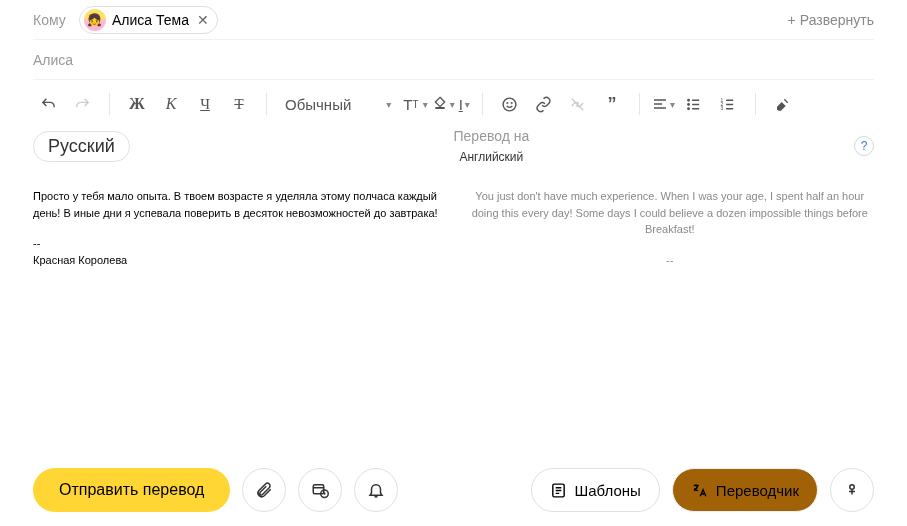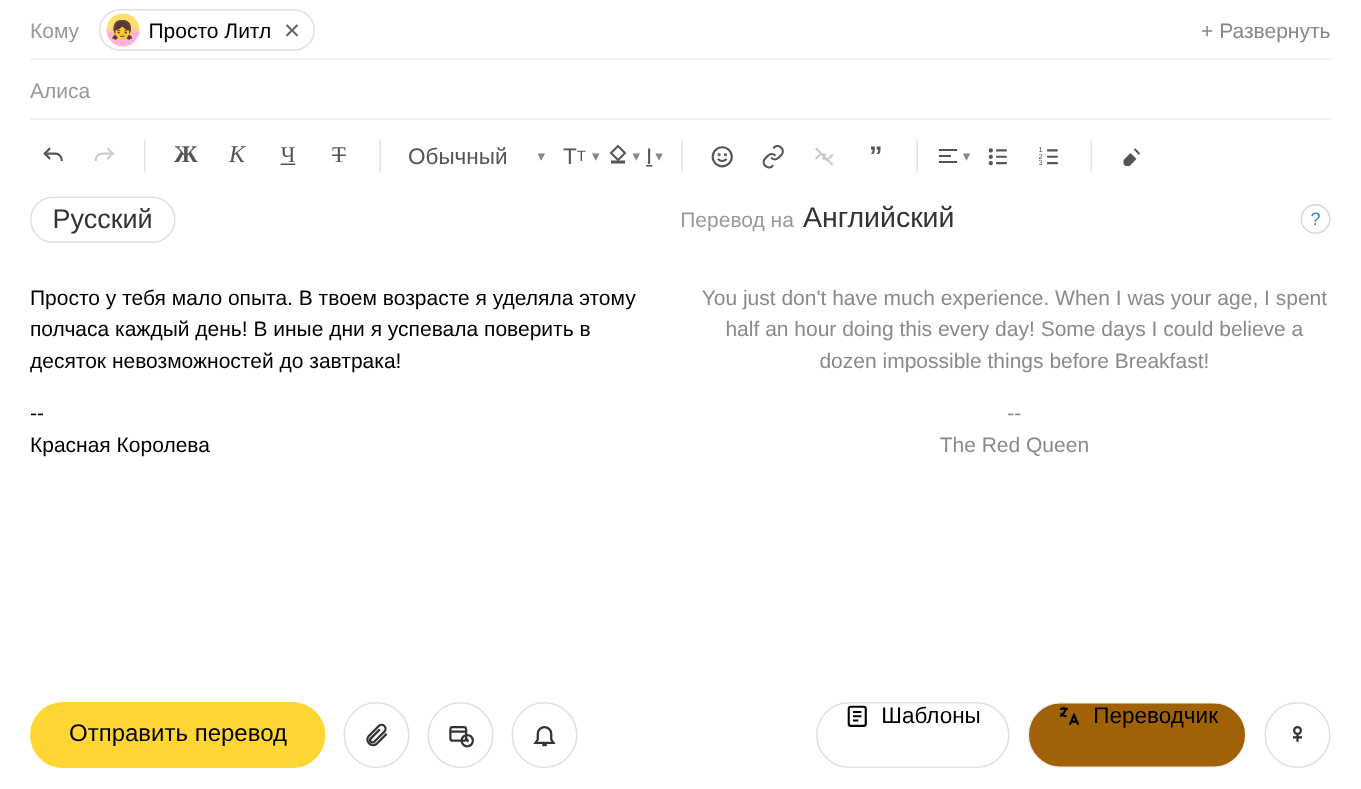--- a/index.html
+++ b/index.html
@@ -9,21 +9,21 @@
     width: 907px;
     height: 526px;
     overflow: hidden;
     color: #000;
     font-size: 14px;
   }
   .compose {
     display: flex;
     flex-direction: column;
     height: 100%;
-    padding: 0 20px;
+    padding: 0 33px;
   }
   
   .field-row {
     display: flex;
     align-items: center;
     min-height: 40px;
     border-bottom: 1px solid #f0f0f0;
   }
   .field-label {
     color: #999;
@@ -86,21 +86,21 @@
     width: 1px; height: 22px;
     background: #e5e5e5;
     margin: 0 8px;
     flex-shrink: 0;
   }
   .bold { font-weight: 700; font-family: Georgia, serif; font-size: 16px; }
   .italic { font-style: italic; font-family: Georgia, serif; font-size: 16px; }
   .style-select {
     display: inline-flex; align-items: center;
     color: #555; font-size: 15px;
-    gap: 20px;
+    gap: 35px;
     padding: 0 6px;
     cursor: pointer;
   }
   .caret { font-size: 10px; color: #888; }
   .tb-compound { display: inline-flex; align-items: center; gap: 2px; }
   
   .lang-bar {
     display: flex;
     align-items: center;
     position: relative;
@@ -113,23 +113,24 @@
     font-size: 18px;
     color: #333;
     cursor: pointer;
   }
   .lang-right {
     position: absolute;
     left: 50%;
     display: flex;
     align-items: center;
     gap: 6px;
+    flex-direction: column;
   }
   .lang-prefix { color: #999; font-size: 14px; }
-  .lang-strong { color: #333; font-size: 19px; font-weight: 500; }
+  .lang-strong { color: #333; font-size: 12px; font-weight: 500; }
   .help-badge {
     position: absolute;
     right: 0;
     width: 20px; height: 20px;
     border-radius: 50%;
     border: 1px solid #d0d6e0;
     color: #3b7dd8;
     font-size: 12px;
     display: inline-flex;
     align-items: center; justify-content: center;
@@ -137,21 +138,21 @@
   }
   
   .body-panes {
     display: flex;
     flex: 1;
     gap: 24px;
     padding-top: 24px;
   }
   .pane {
     flex: 1;
-    font-size: 14px;
+    font-size: 11px;
     line-height: 1.5;
   }
   .pane.source { color: #000; }
   .pane.trans { color: #8a8a8a; text-align: center; }
   .pane p { margin-bottom: 14px; }
   
   .footer {
     display: flex;
     align-items: center;
     gap: 12px;
@@ -180,20 +181,21 @@
     color: #333;
     flex-shrink: 0;
   }
   .pill-btn {
     height: 44px;
     border-radius: 22px;
     border: 1px solid #e0e0e0;
     background: #fff;
     padding: 0 18px;
     display: inline-flex;
+    align-items: center;
     gap: 8px;
     font-size: 15px;
     cursor: pointer;
     color: #000;
   }
   .pill-btn.active {
     background: #a16207;
     border-color: #f2f2f2;
   }
   .spacer { flex: 1; }
@@ -201,21 +203,21 @@
 </style>
 </head>
 <body>
 
 <div class="compose">
 
   <div class="field-row">
     <span class="field-label">Кому</span>
     <span class="recipient-chip">
       <span class="avatar">👧</span>
-      <span>Просто Литл</span>
+      <span>Алиса Тема</span>
       <span class="chip-close">✕</span>
     </span>
     <span class="expand-link">
       <span>+</span>
       <span>Развернуть</span>
     </span>
   </div>
 
   <div class="field-row subject-row">
     <span class="field-label">Алиса</span>
@@ -329,21 +331,20 @@
 
   <div class="body-panes">
     <div class="pane source">
       <p>Просто у тебя мало опыта. В твоем возрасте я уделяла этому полчаса каждый день! В иные дни я успевала поверить в десяток невозможностей до завтрака!</p>
       <p style="margin-bottom:0;">--</p>
       <p>Красная Королева</p>
     </div>
     <div class="pane trans">
       <p>You just don't have much experience. When I was your age, I spent half an hour doing this every day! Some days I could believe a dozen impossible things before Breakfast!</p>
       <p style="margin-bottom:0;">--</p>
-      <p>The Red Queen</p>
     </div>
   </div>
 
   <div class="footer">
     <button class="send-btn">Отправить перевод</button>
     <span class="round-btn">
       <svg width="18" height="18" viewBox="0 0 24 24" fill="none" stroke="currentColor" stroke-width="2">
           <path d="M21 11l-9 9a5 5 0 01-7-7l9-9a3.5 3.5 0 015 5l-9 9a2 2 0 01-3-3l8-8"></path>
         </svg>
     </span>

